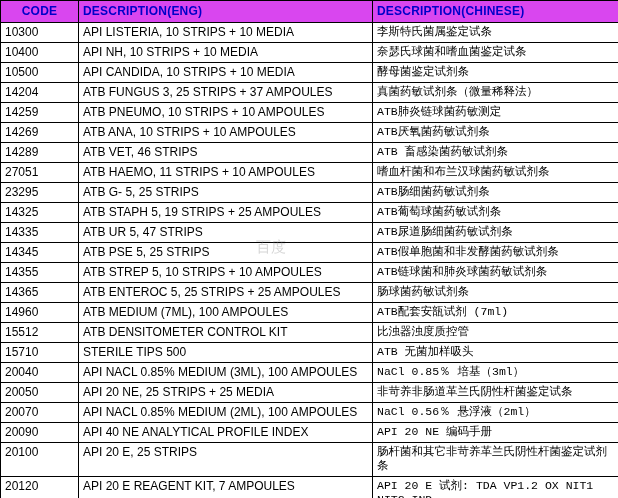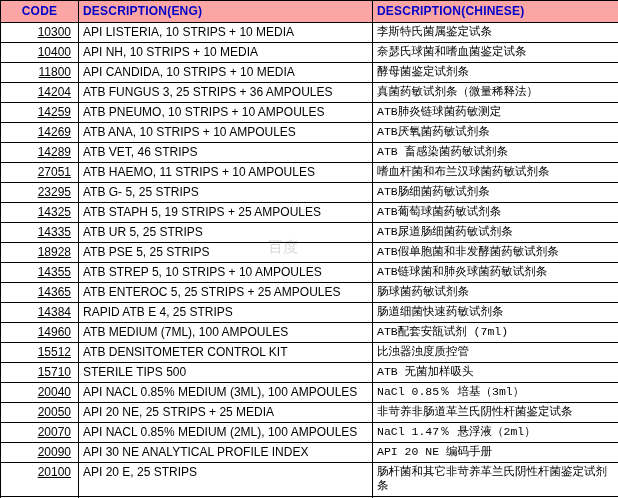--- a/index.html
+++ b/index.html
@@ -17,57 +17,55 @@
     border-collapse: collapse;
     table-layout: fixed;
     width: 618px;
     border: 1px solid #000000;
   }
   table.product-table col.c-code { width: 78px; }
   table.product-table col.c-eng { width: 294px; }
   table.product-table col.c-chi { width: 246px; }
 
   thead th {
-    background: #fca5a5;
+    background: #d946ef;
     color: #0000c8;
     font-weight: bold;
     font-size: 12px;
     text-align: left;
     padding: 3px 4px 4px 4px;
     border: 1px solid #000000;
     letter-spacing: 0.2px;
   }
   thead th.code-head {
     text-align: center;
   }
   tbody td {
     border: 1px solid #000000;
     font-size: 12px;
     color: #000000;
     padding: 2px 4px 3px 4px;
     vertical-align: top;
     line-height: 14px;
   }
   tbody td.code {
-    text-align: right;
     padding-right: 7px;
     white-space: nowrap;
-    text-decoration: underline;
   }
   tbody td.eng {
     text-align: left;
   }
   tbody td.chi {
     text-align: left;
     font-family: Liberation Mono, monospace;
     font-size: 11.5px;
   }
   .watermark {
     position: absolute;
-    left: 268px;
+    left: 256px;
     top: 238px;
     font-size: 15px;
     color: rgba(120,120,120,0.30);
     pointer-events: none;
     font-family: "DejaVu Sans", sans-serif;
   }
 </style>
 </head>
 <body>
 
@@ -89,27 +87,27 @@
         <td class="code">10300</td>
         <td class="eng">API LISTERIA, 10 STRIPS + 10 MEDIA</td>
         <td class="chi">李斯特氏菌属鉴定试条</td>
       </tr>
       <tr>
         <td class="code">10400</td>
         <td class="eng">API NH, 10 STRIPS + 10 MEDIA</td>
         <td class="chi">奈瑟氏球菌和嗜血菌鉴定试条</td>
       </tr>
       <tr>
-        <td class="code">11800</td>
+        <td class="code">10500</td>
         <td class="eng">API CANDIDA, 10 STRIPS + 10 MEDIA</td>
         <td class="chi">酵母菌鉴定试剂条</td>
       </tr>
       <tr>
         <td class="code">14204</td>
-        <td class="eng">ATB FUNGUS 3, 25 STRIPS + 36 AMPOULES</td>
+        <td class="eng">ATB FUNGUS 3, 25 STRIPS + 37 AMPOULES</td>
         <td class="chi">真菌药敏试剂条（微量稀释法）</td>
       </tr>
       <tr>
         <td class="code">14259</td>
         <td class="eng">ATB PNEUMO, 10 STRIPS + 10 AMPOULES</td>
         <td class="chi">ATB肺炎链球菌药敏测定</td>
       </tr>
       <tr>
         <td class="code">14269</td>
         <td class="eng">ATB ANA, 10 STRIPS + 10 AMPOULES</td>
@@ -130,44 +128,39 @@
         <td class="eng">ATB G- 5, 25 STRIPS</td>
         <td class="chi">ATB肠细菌药敏试剂条</td>
       </tr>
       <tr>
         <td class="code">14325</td>
         <td class="eng">ATB STAPH 5, 19 STRIPS + 25 AMPOULES</td>
         <td class="chi">ATB葡萄球菌药敏试剂条</td>
       </tr>
       <tr>
         <td class="code">14335</td>
-        <td class="eng">ATB UR 5, 25 STRIPS</td>
+        <td class="eng">ATB UR 5, 47 STRIPS</td>
         <td class="chi">ATB尿道肠细菌药敏试剂条</td>
       </tr>
       <tr>
-        <td class="code">18928</td>
+        <td class="code">14345</td>
         <td class="eng">ATB PSE 5, 25 STRIPS</td>
         <td class="chi">ATB假单胞菌和非发酵菌药敏试剂条</td>
       </tr>
       <tr>
         <td class="code">14355</td>
         <td class="eng">ATB STREP 5, 10 STRIPS + 10 AMPOULES</td>
         <td class="chi">ATB链球菌和肺炎球菌药敏试剂条</td>
       </tr>
       <tr>
         <td class="code">14365</td>
         <td class="eng">ATB ENTEROC 5, 25 STRIPS + 25 AMPOULES</td>
         <td class="chi">肠球菌药敏试剂条</td>
       </tr>
       <tr>
-        <td class="code">14384</td>
-        <td class="eng">RAPID ATB E 4, 25 STRIPS</td>
-        <td class="chi">肠道细菌快速药敏试剂条</td>
-      </tr>
-      <tr>
         <td class="code">14960</td>
         <td class="eng">ATB MEDIUM (7ML), 100 AMPOULES</td>
         <td class="chi">ATB配套安瓿试剂 (7ml)</td>
       </tr>
       <tr>
         <td class="code">15512</td>
         <td class="eng">ATB DENSITOMETER CONTROL KIT</td>
         <td class="chi">比浊器浊度质控管</td>
       </tr>
       <tr>
@@ -181,25 +174,25 @@
         <td class="chi">NaCl 0.85％ 培基（3ml）</td>
       </tr>
       <tr>
         <td class="code">20050</td>
         <td class="eng">API 20 NE, 25 STRIPS + 25 MEDIA</td>
         <td class="chi">非苛养非肠道革兰氏阴性杆菌鉴定试条</td>
       </tr>
       <tr>
         <td class="code">20070</td>
         <td class="eng">API NACL 0.85% MEDIUM (2ML), 100 AMPOULES</td>
-        <td class="chi">NaCl 1.47％ 悬浮液（2ml）</td>
+        <td class="chi">NaCl 0.56％ 悬浮液（2ml）</td>
       </tr>
       <tr>
         <td class="code">20090</td>
-        <td class="eng">API 30 NE ANALYTICAL PROFILE INDEX</td>
+        <td class="eng">API 40 NE ANALYTICAL PROFILE INDEX</td>
         <td class="chi">API 20 NE 编码手册</td>
       </tr>
       <tr>
         <td class="code">20100</td>
         <td class="eng">API 20 E, 25 STRIPS</td>
         <td class="chi">肠杆菌和其它非苛养革兰氏阴性杆菌鉴定试剂条</td>
       </tr>
       <tr>
         <td class="code">20120</td>
         <td class="eng">API 20 E REAGENT KIT, 7 AMPOULES</td>

